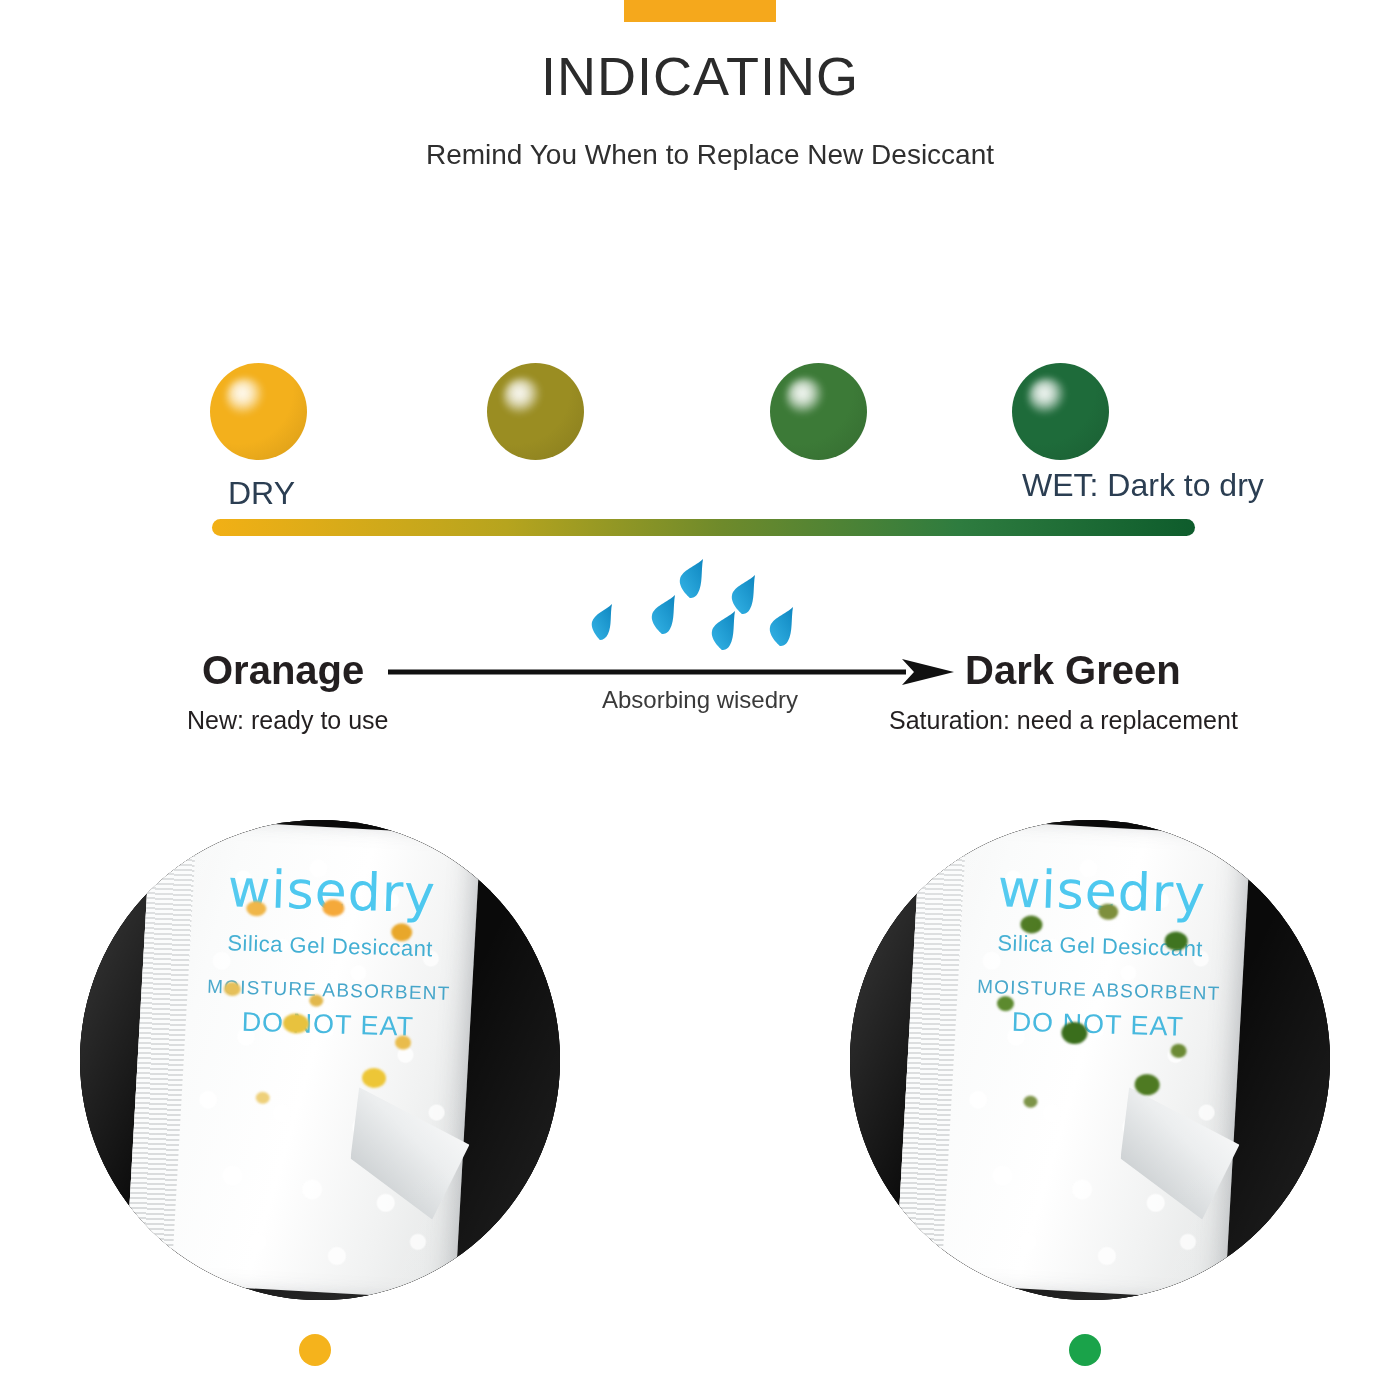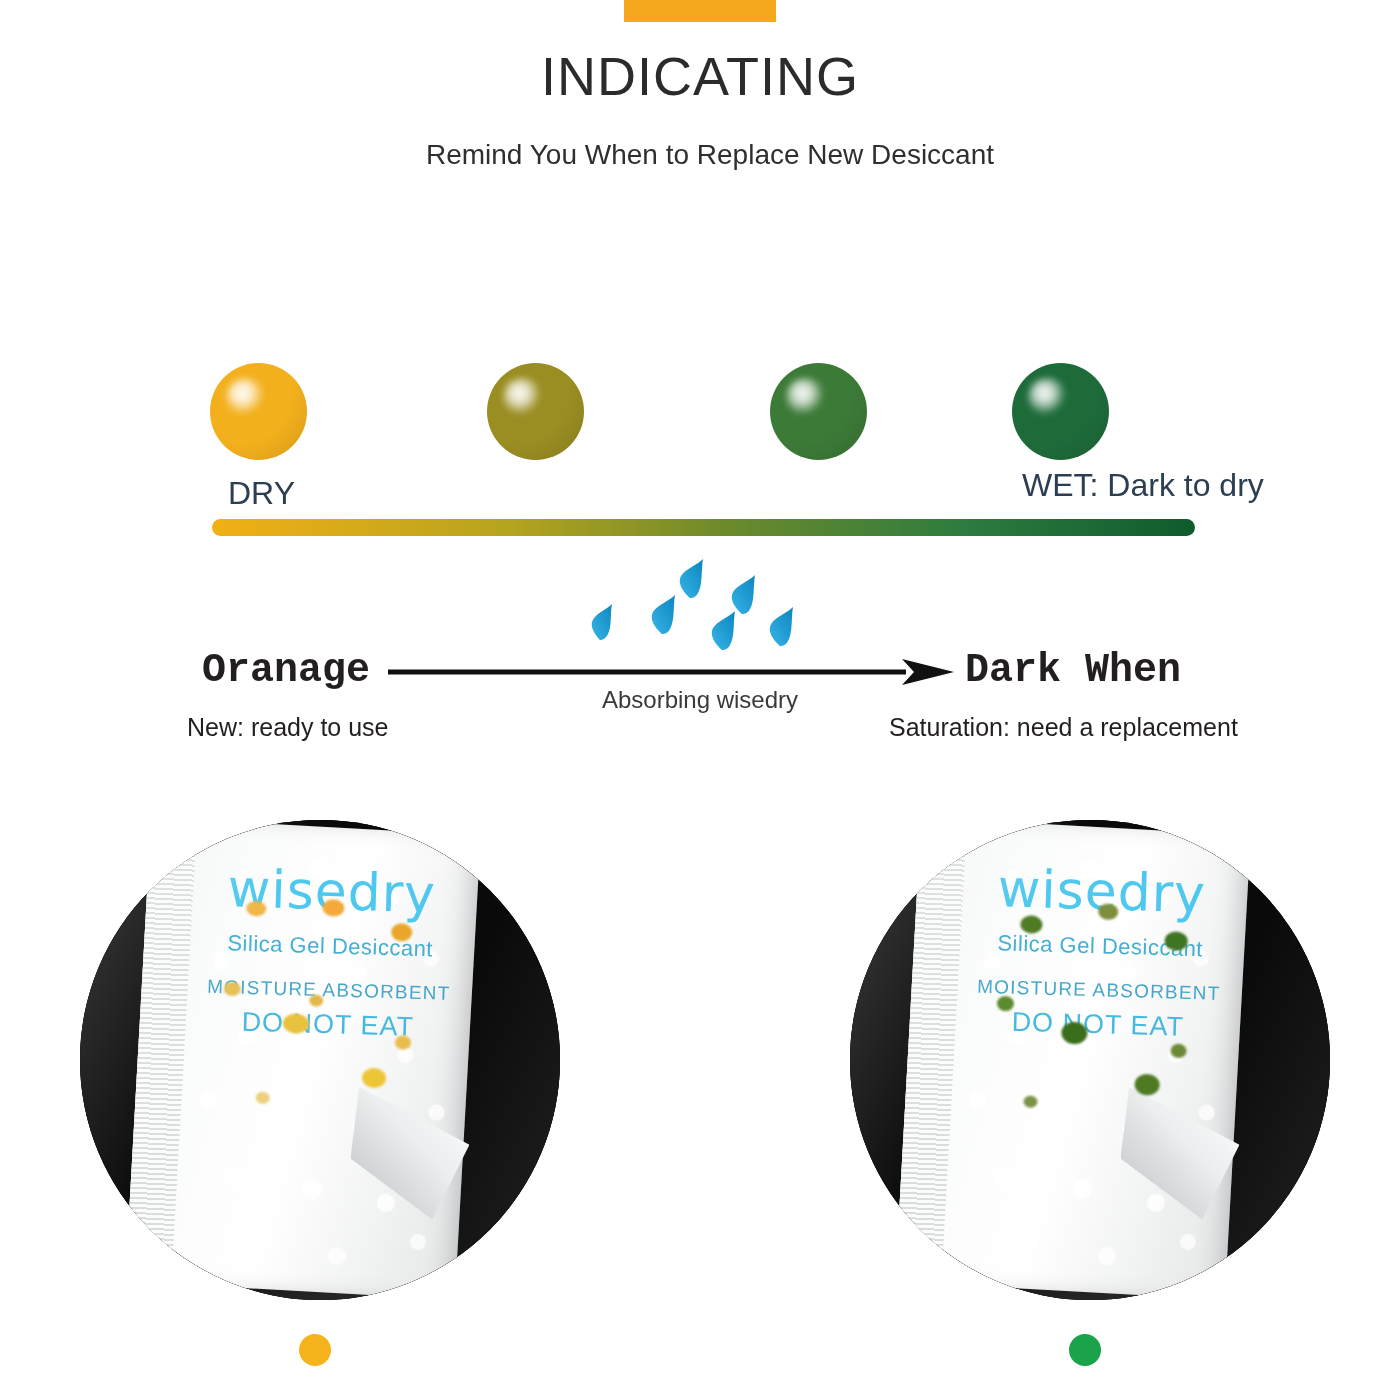--- a/index.html
+++ b/index.html
@@ -54,24 +54,24 @@
     position:absolute; left:212px; top:519px; width:983px; height:17px;
     border-radius:9px;
   }
 
   
   .drops { position:absolute; left:570px; top:558px; width:230px; height:110px; }
   .drops svg { display:block; width:100%; height:100%; }
 
   
   .term {
-    position:absolute; font-size:40px; font-weight:bold; color:#231f20; white-space:nowrap;font-family:Liberation Mono, monospace;
+    position:absolute; font-size:40px; font-weight:bold; color:#231f20; white-space:nowrap;
   }
   .term-sub {
-    position:absolute; font-size:25px; font-weight:400; color:#231f20; white-space:nowrap;margin-top:7px;
+    position:absolute; font-size:25px; font-weight:400; color:#231f20; white-space:nowrap;
   }
   .arrow-wrap { position:absolute; left:386px; top:655px; width:570px; height:34px; }
   .arrow-wrap svg { display:block; width:100%; height:100%; }
   .arrow-caption {
     position:absolute; left:0; top:686px; width:1400px; text-align:center;
     font-size:24px; color:#3a3a3a;
   }
 
   
   .photo {
@@ -220,21 +220,21 @@
 <div class="term-sub" style="left:187px; top:706px;">New:  ready to use</div>
 
 <div class="arrow-wrap">
   <svg viewBox="0 0 570 34" xmlns="http://www.w3.org/2000/svg">
     <line x1="2" y1="17" x2="520" y2="17" stroke="#111111" stroke-width="5"></line>
     <path d="M516 4 L568 17 L516 30 L528 17 Z" fill="#111111"></path>
   </svg>
 </div>
 <div class="arrow-caption">Absorbing wisedry</div>
 
-<div class="term" style="left:965px; top:648px;">Dark When</div>
+<div class="term" style="left:965px; top:648px;">Dark Green</div>
 <div class="term-sub" style="left:889px; top:706px;">Saturation: need a replacement</div>
 
 <div class="photo" style="left:80px;">
   <div class="photo-inner">
     <div class="backdrop"></div>
     <div class="sachet">
       <div class="beads"></div>
       <div class="crimp"></div>
       <div class="fold"></div>
       <div class="print" style="top:34px;">

